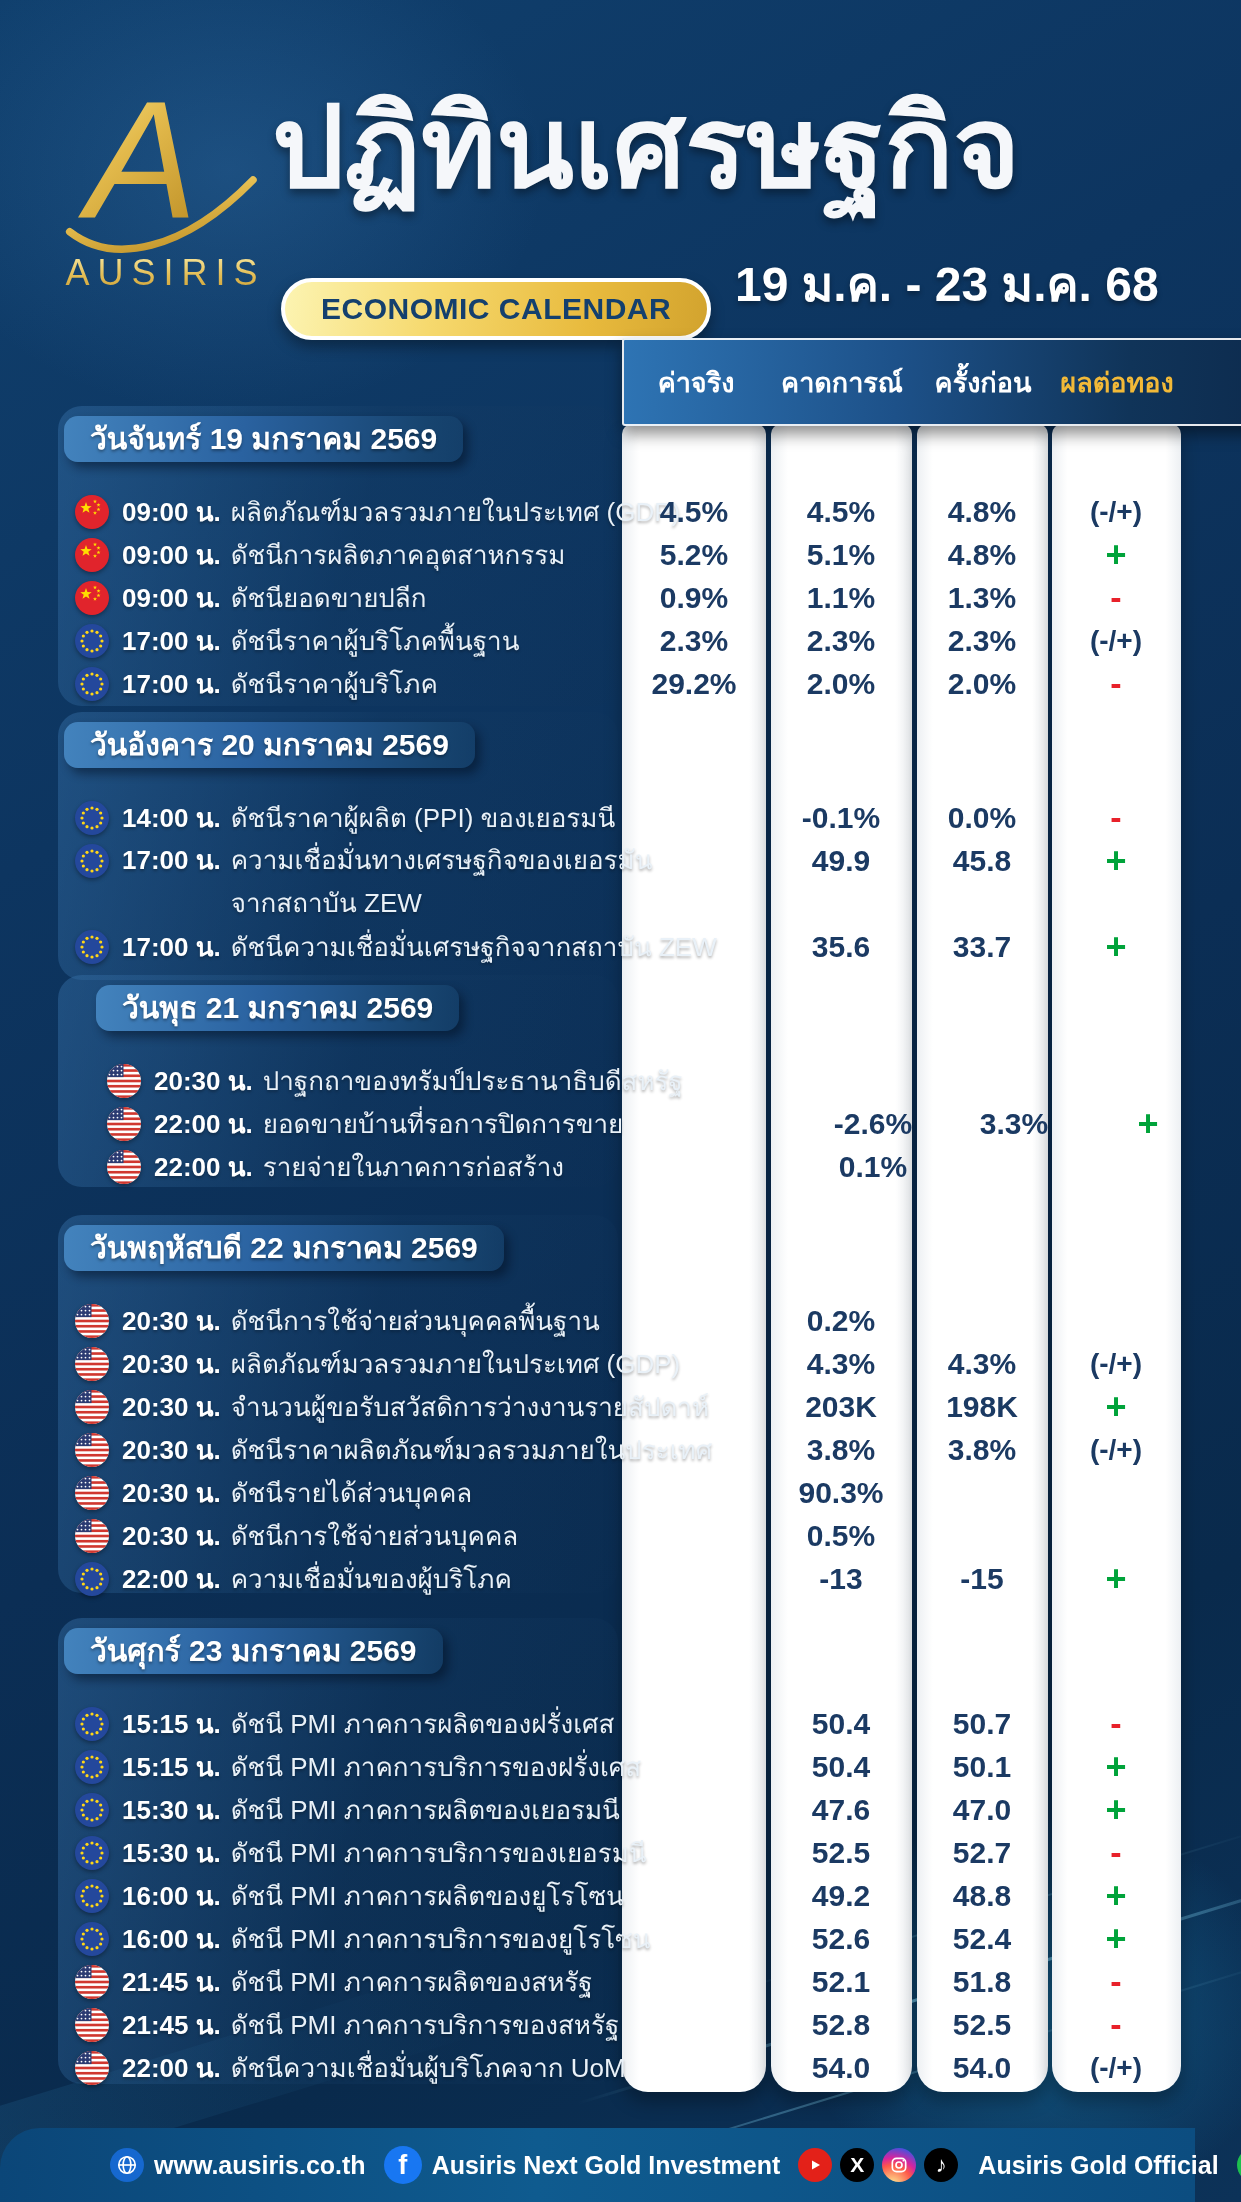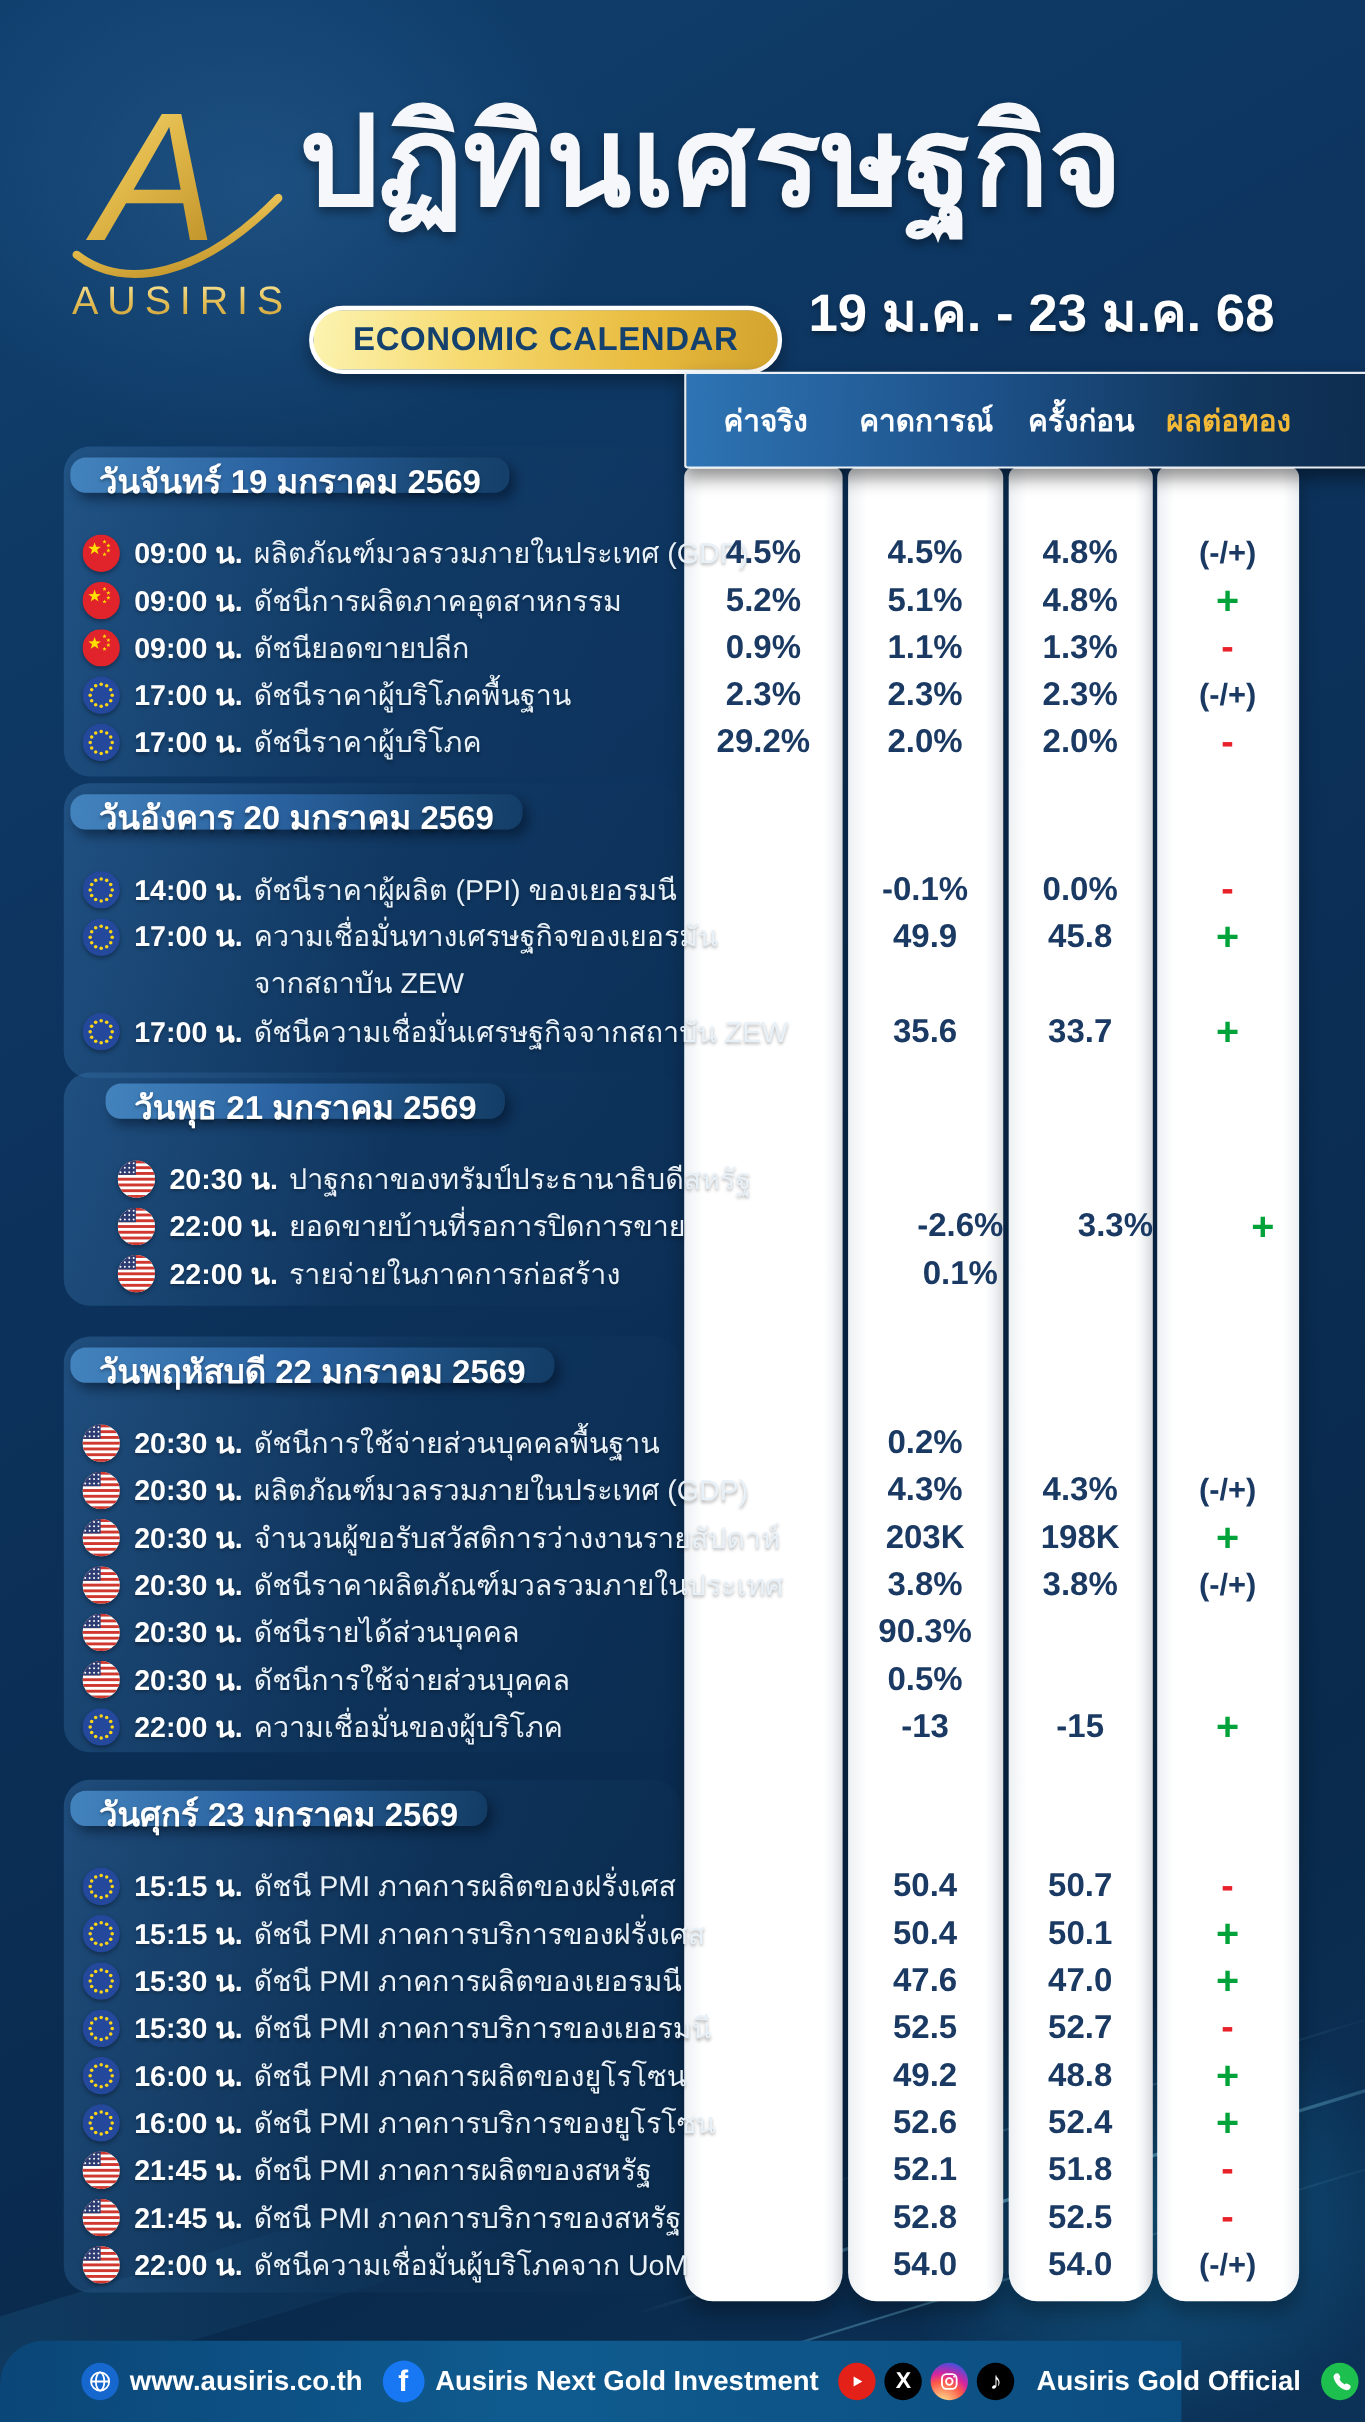--- a/index.html
+++ b/index.html
@@ -54,21 +54,21 @@
   
   #days .day{position:absolute;left:58px;width:1123px;z-index:2;}
   #days .day:nth-child(1){top:406px;} #days .day:nth-child(2){top:712px;}
   #days .day:nth-child(3){top:975px;padding-left:32px;} #days .day:nth-child(4){top:1215px;}
   #days .day:nth-child(5){top:1618px;}
   .panel{position:absolute;left:0;top:0;width:560px;border-radius:24px;
     background:linear-gradient(105deg,rgba(54,112,168,.46) 0%,rgba(22,62,103,.30) 52%,rgba(15,48,84,.10) 100%);}
   #days .day:nth-child(1) .panel{height:300px;} #days .day:nth-child(2) .panel{height:268px;}
   #days .day:nth-child(3) .panel{height:212px;} #days .day:nth-child(4) .panel{height:378px;}
   #days .day:nth-child(5) .panel{height:466px;}
-  .chip{position:relative;display:inline-block;margin:10px 0 0 6px;height:32px;line-height:46px;
+  .chip{position:relative;display:inline-block;margin:10px 0 0 6px;height:46px;line-height:46px;
     padding:0 26px;border-radius:14px;color:#fff;font-weight:800;font-size:30px;white-space:nowrap;
     background:linear-gradient(95deg,#4383bd 0%,#2a62a0 45%,#17446f 90%,rgba(23,68,111,.55) 100%);
     box-shadow:5px 6px 10px rgba(2,12,26,.45);text-shadow:0 2px 3px rgba(0,0,0,.35);}
   .rows{position:relative;margin-top:28px;}
   .row{position:relative;height:43px;display:flex;align-items:center;padding-left:17px;}
   .row.two{height:86px;align-items:flex-start;}
   .row .flag{width:34px;height:34px;flex:none;filter:drop-shadow(0 2px 2px rgba(0,0,0,.35));}
   .row.two .flag{margin-top:5px;}
   .row .time{margin-left:13px;font-weight:800;font-size:26px;color:#ffffff;white-space:nowrap;
     text-shadow:0 2px 3px rgba(0,0,0,.3);}
@@ -77,22 +77,22 @@
   .row.two .time,.row.two .name{line-height:43px;}
   .name .line2{display:block;line-height:43px;}
   .val{position:absolute;top:0;height:43px;width:144px;display:flex;align-items:center;
     justify-content:center;font-weight:800;font-size:30px;color:#1b3a63;white-space:nowrap;}
   .val.c1{left:564px;} .val.c2{left:711px;} .val.c3{left:852px;} .val.c4{left:986px;}
   .eff-plus{color:#00a33a;font-size:36px;font-weight:900;}
   .eff-minus{color:#e8212a;font-size:34px;font-weight:900;}
   .eff-neutral{color:#1b3a63;font-size:28px;font-weight:800;}
 
   
-  #footer{position:absolute;left:0;top:2128px;width:1074px;height:74px;z-index:4;
-    border-radius:40px 0 0 0;display:flex;align-items:center;padding-left:74px;
+  #footer{position:absolute;left:0;top:2128px;width:1195px;height:74px;z-index:4;
+    border-radius:40px 0 0 0;display:flex;align-items:center;padding-left:110px;
     background:linear-gradient(92deg,#0b4678 0%,#0f5b8f 45%,#0c4d80 100%);}
   .fitem{display:flex;align-items:center;gap:10px;margin-right:18px;
     color:#fff;font-weight:700;font-size:25px;white-space:nowrap;}
   .cicon{width:34px;height:34px;border-radius:50%;display:flex;align-items:center;
     justify-content:center;flex:none;color:#fff;}
   .cicon svg{display:block;}
   #ic-globe{background:#1668cf;}
   #ic-fb{background:#1877f2;width:38px;height:38px;font-size:27px;font-weight:800;}
   #ic-yt{background:#e32119;}
   #ic-x{background:#000;font-size:21px;font-weight:800;}

